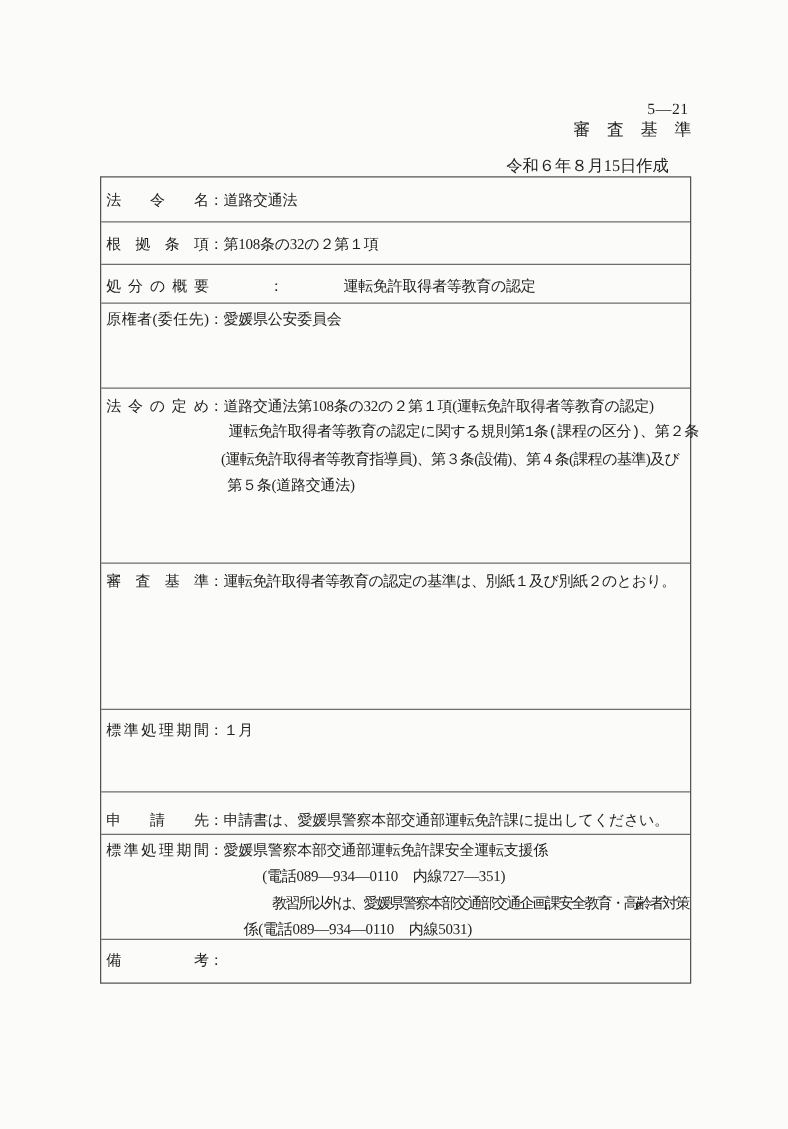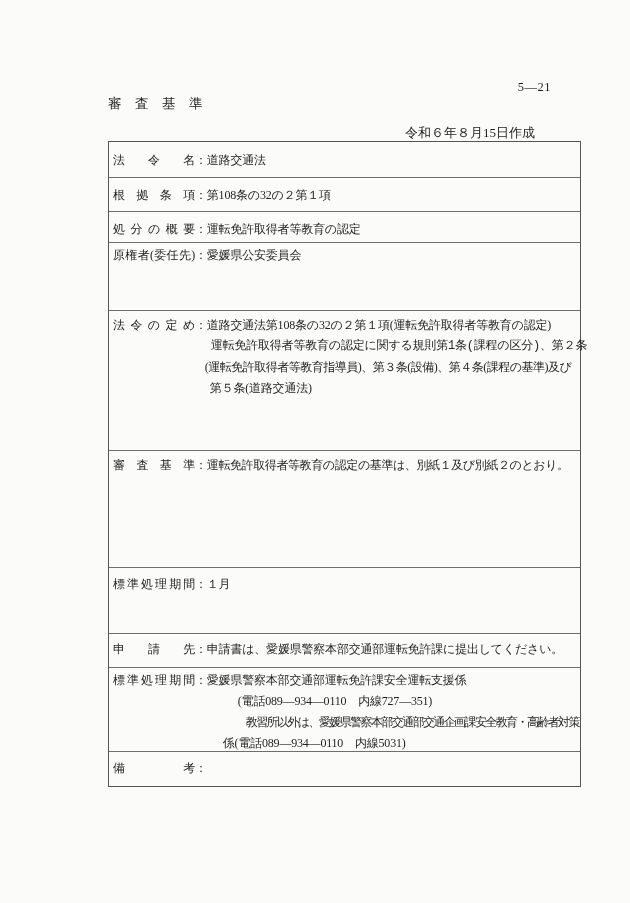--- a/index.html
+++ b/index.html
@@ -4,30 +4,30 @@
 <style>
   html,body { margin:0; padding:0; }
   body {
     width:630px; height:903px;
     background:#fbfbfa;
     font-family:"Liberation Serif","DejaVu Serif",serif;
     color:#1f1f1f;
     position:relative;
     overflow:hidden;
   }
-  .page { position:absolute; inset:0;margin-left:28px; }
+  .page { position:absolute; inset:0; }
 
   
   .pagenum {
     position:absolute; top:80px; right:79px;
     font-size:12.5px; line-height:15px; letter-spacing:0.5px;
   }
   .doc-title {
     position:absolute; top:95px; left:80px; width:473px;
-    text-align:left; font-size:13.5px; line-height:17px;
+    text-align:right; font-size:13.5px; line-height:17px;
   }
   .doc-date {
     position:absolute; top:124px; right:95px;
     font-size:13px; line-height:17px;
   }
 
   
   .criteria-table {
     position:absolute; left:80px; top:141px; width:473px;
     border:1px solid #555;
@@ -47,26 +47,26 @@
     flex:0 0 82px; margin-left:4px;
     text-align:justify; text-align-last:justify;
   }
   .colon { flex:0 0 auto; }
   .val { flex:1 1 auto; min-width:0; padding-right:2px; }
   .line { white-space:nowrap; }
 
   
   .r1  { height:36px;  padding-top:8px; }
   .r2  { height:34px;  padding-top:7px; }
-  .r3  { height:31px;  padding-top:7px; }
+  .r3  { height:31px;  padding-top:7px;gap:48px; }
   .r4  { height:68px;  padding-top:2px; }
   .r5  { height:140px; padding-top:4px;justify-content:space-between; }
   .r6  { height:117px; padding-top:4px; }
   .r7  { height:66px;  padding-top:6px;justify-content:space-between; }
-  .r8  { height:34px;  padding-top:5px; }
+  .r8  { height:34px;  padding-top:5px;align-items:flex-end; }
   .r9  { height:84px;  padding-top:2px; }
   .r10 { height:34px;  padding-top:6px; }
 
   
   .r5 .line:nth-child(3) { letter-spacing:-0.5px; }
   .r6 .line:nth-child(1) { letter-spacing:-0.4px; }
   .r9 .line:nth-child(3) { letter-spacing:-1.6px; }
 </style>
 </head>
 <body>

